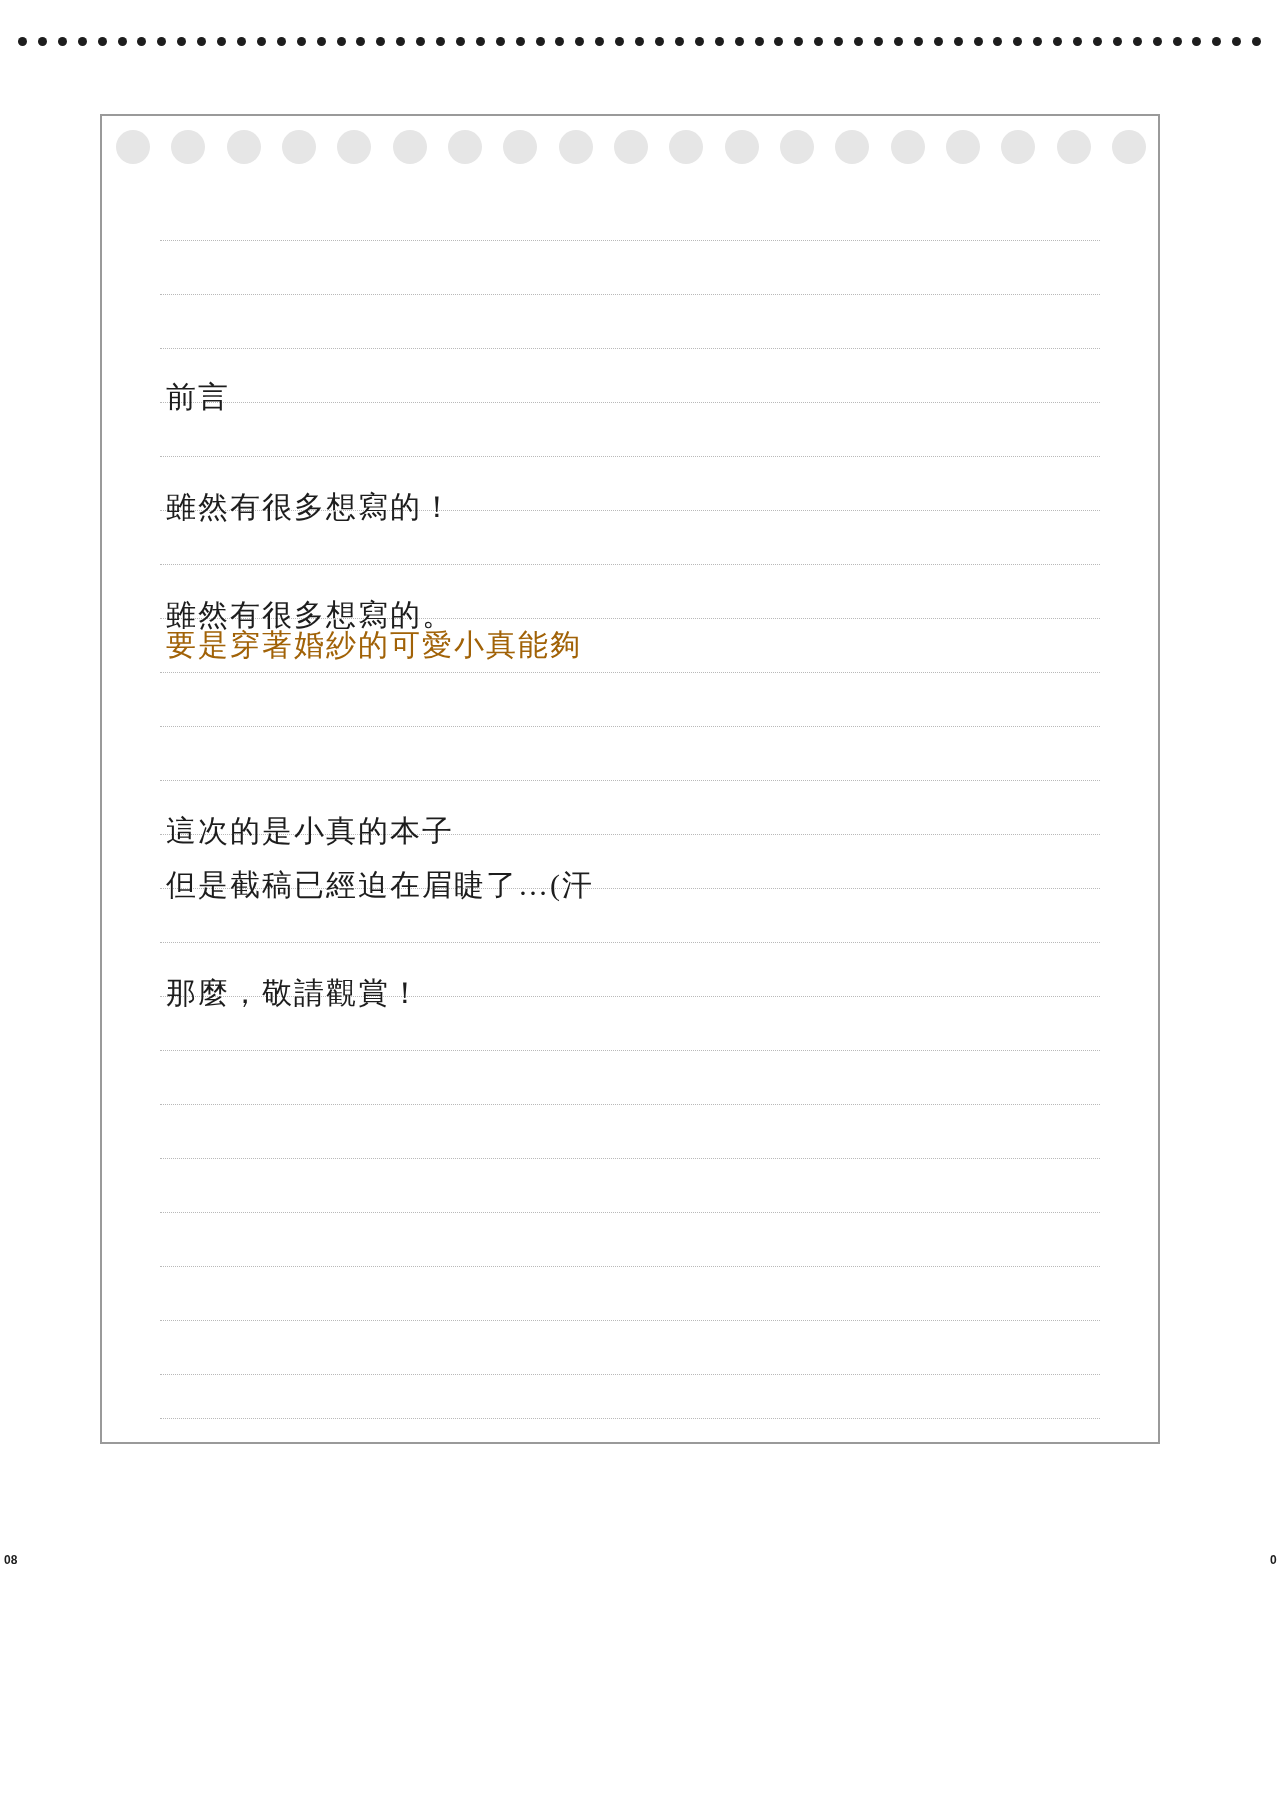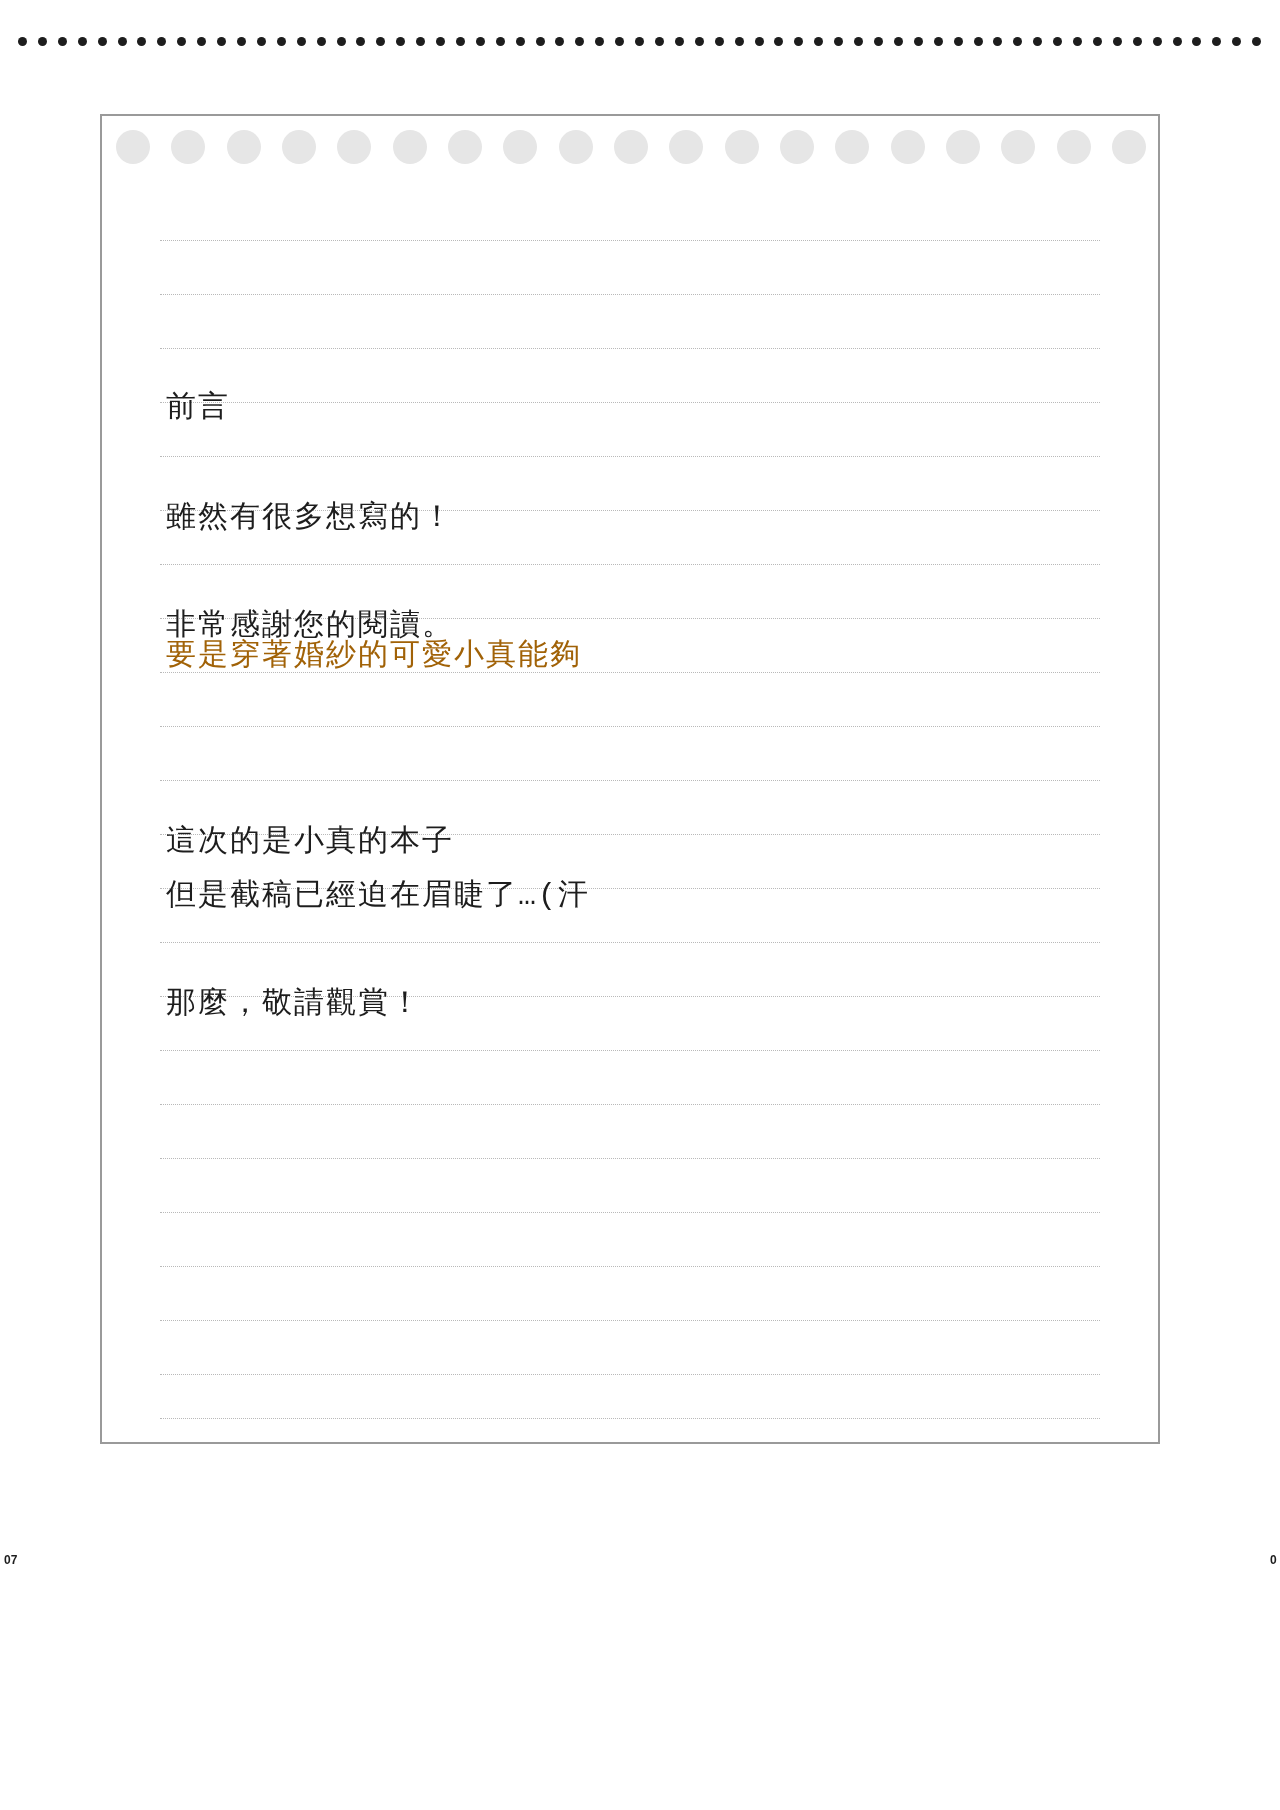--- a/index.html
+++ b/index.html
@@ -80,27 +80,26 @@
     left: 0;
     width: 940px;
     height: 0;
     border-top: 1px dotted #b9b9b9;
   }
 
   
   .hw {
     position: absolute;
     left: 6px;
-    font-family: Liberation Mono, monospace;
+    font-family: Liberation Serif, serif;
     font-size: 30px;
     line-height: 1;
     color: #1d1d1d;
     letter-spacing: 2px;
     white-space: nowrap;
-    margin-top: 11px;
   }
   .hw.sign {
     left: auto;
     right: 10px;
     font-size: 30px;
     letter-spacing: 3px;
   }
 
   
   #folio-left {
@@ -237,23 +236,23 @@
       <div class="rule-line" style="top: 820px; border-top-color: rgb(185, 185, 185);"></div>
       <div class="rule-line" style="top: 874px; border-top-color: rgb(185, 185, 185);"></div>
       <div class="rule-line" style="top: 928px; border-top-color: rgb(185, 185, 185);"></div>
       <div class="rule-line" style="top: 982px; border-top-color: rgb(185, 185, 185);"></div>
       <div class="rule-line" style="top: 1036px; border-top-color: rgb(185, 185, 185);"></div>
       <div class="rule-line" style="top: 1090px; border-top-color: rgb(185, 185, 185);"></div>
       <div class="rule-line" style="top: 1144px; border-top-color: rgb(185, 185, 185);"></div>
       <div class="rule-line" style="top: 1188px; border-top-color: rgb(185, 185, 185);"></div>
       <div class="hw" style="top: 152px; color: rgb(29, 29, 29);">前言</div>
       <div class="hw" style="top: 262px; color: rgb(29, 29, 29);">雖然有很多想寫的！</div>
-      <div class="hw" style="top: 370px; color: rgb(29, 29, 29);">非常感謝您的閱讀。</div>
+      <div class="hw" style="top: 370px; color: rgb(29, 29, 29);">雖然有很多想寫的。</div>
       <div class="hw" style="top: 400px; color: #a16207;">要是穿著婚紗的可愛小真能夠</div>
       <div class="hw" style="top: 586px; color: rgb(29, 29, 29);">這次的是小真的本子</div>
       <div class="hw" style="top: 640px; color: rgb(29, 29, 29);">但是截稿已經迫在眉睫了…(汗</div>
       <div class="hw" style="top: 748px; color: rgb(29, 29, 29);">那麼，敬請觀賞！</div>
     </div>
 
 </div>
 
-<div id="folio-left">07</div>
+<div id="folio-left">08</div>
 <div id="folio-right">0</div>
 
 </body></html>

